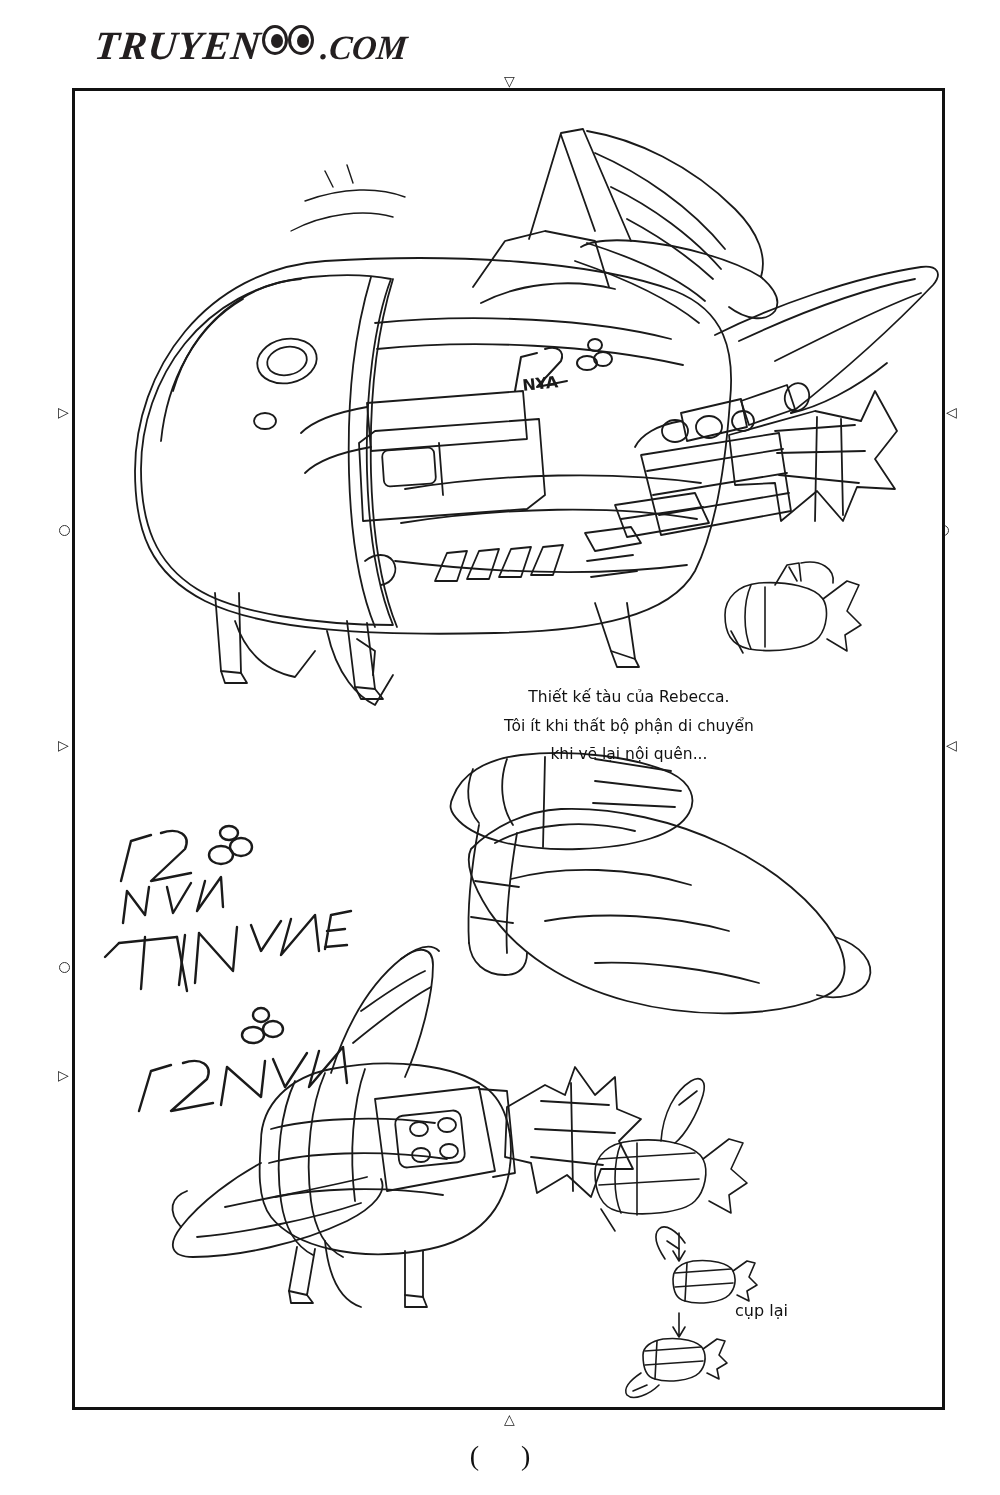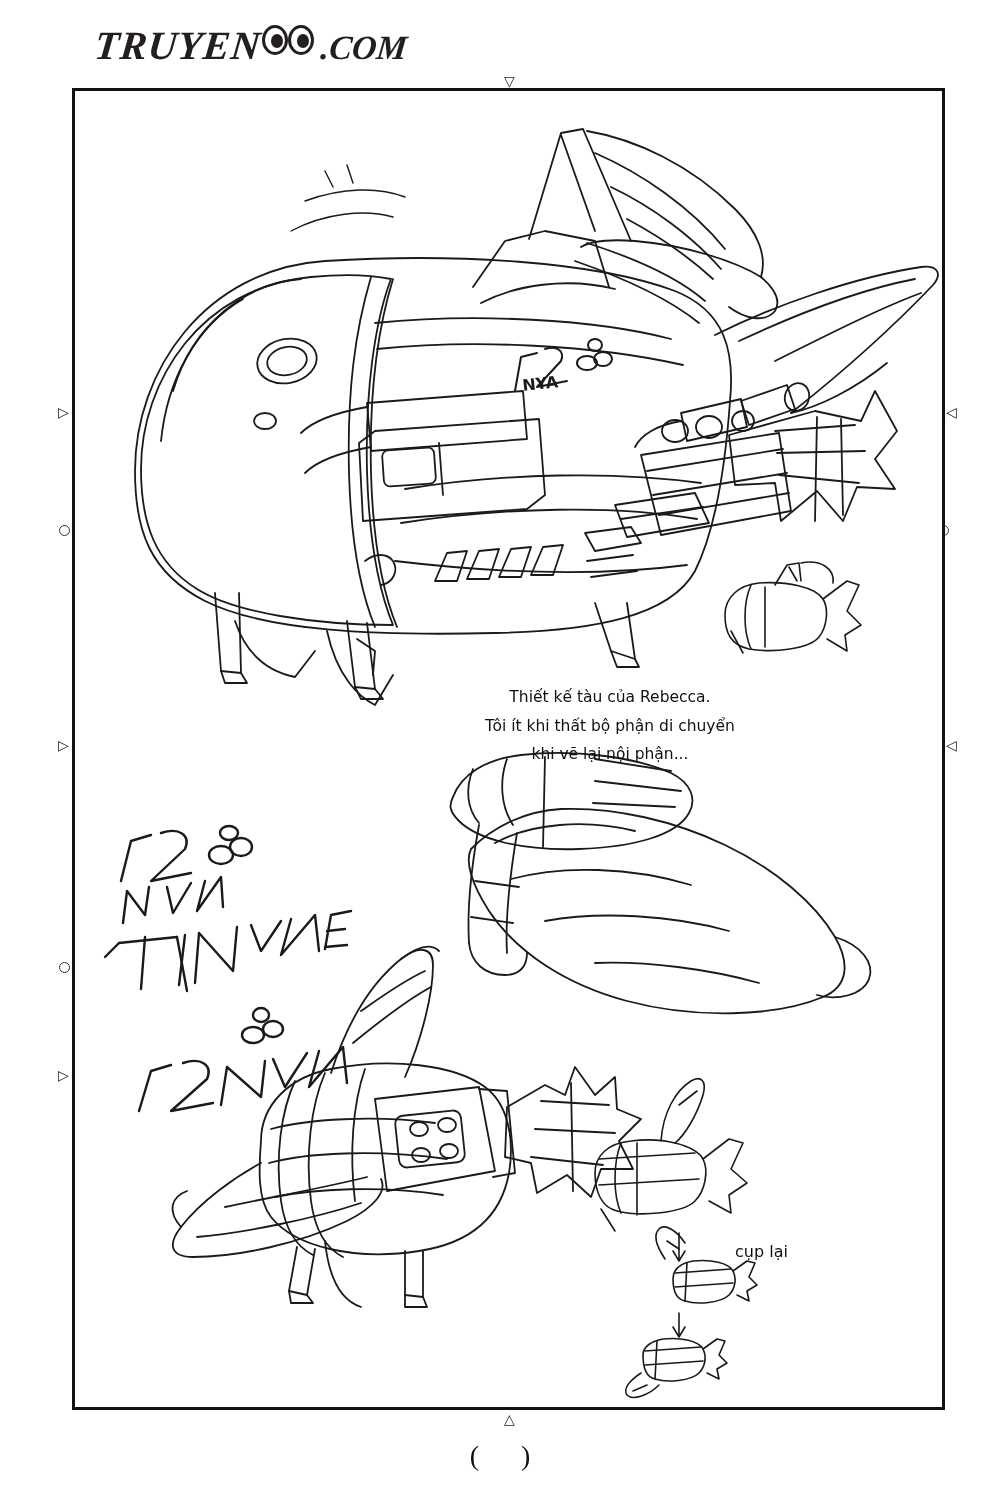--- a/index.html
+++ b/index.html
@@ -113,26 +113,26 @@
   .caption {
     position: absolute;
     text-align: center;
     font-family: "DejaVu Sans", sans-serif;
     color: #111;
     font-size: 15.5px;
     line-height: 1.85;
     white-space: nowrap;
   }
   .caption-main {
-    left: 410px;
+    left: 429px;
     top: 592px;
   }
   .caption-fold {
     left: 660px;
-    top: 1146px;
+    top: 1205px;
     font-size: 16px;
     text-align: left;
   }
 
   
   .page-marker {
     position: absolute;
     left: 0;
     top: 1440px;
     width: 1000px;
@@ -441,21 +441,21 @@
       <path d="M244 960 L234 996 L268 956 L272 992"></path>
       <ellipse cx="178" cy="944" rx="11" ry="8"></ellipse>
       <ellipse cx="198" cy="938" rx="10" ry="8"></ellipse>
       <ellipse cx="186" cy="924" rx="8" ry="7"></ellipse>
     </g>
   </svg>
 
   <div class="caption caption-main">
     <div>Thiết kế tàu của Rebecca.</div>
     <div>Tôi ít khi thất bộ phận di chuyển</div>
-    <div>khi vẽ lại nội phận...</div>
+    <div>khi vẽ lại nội quên...</div>
   </div>
 
   <div class="caption caption-fold">cụp lại</div>
 
 </div>
 
 <div class="page-marker">
   <span>(</span><span>)</span>
 </div>
 

